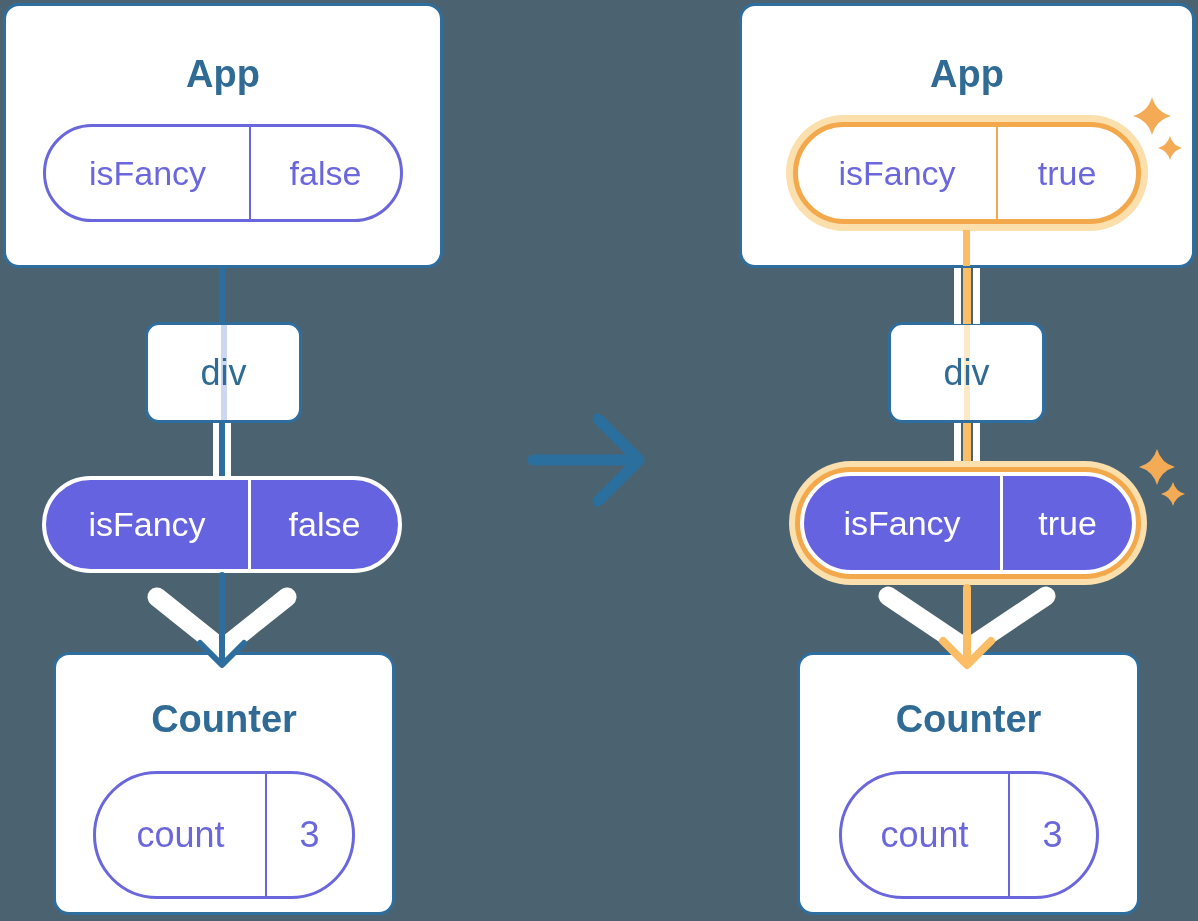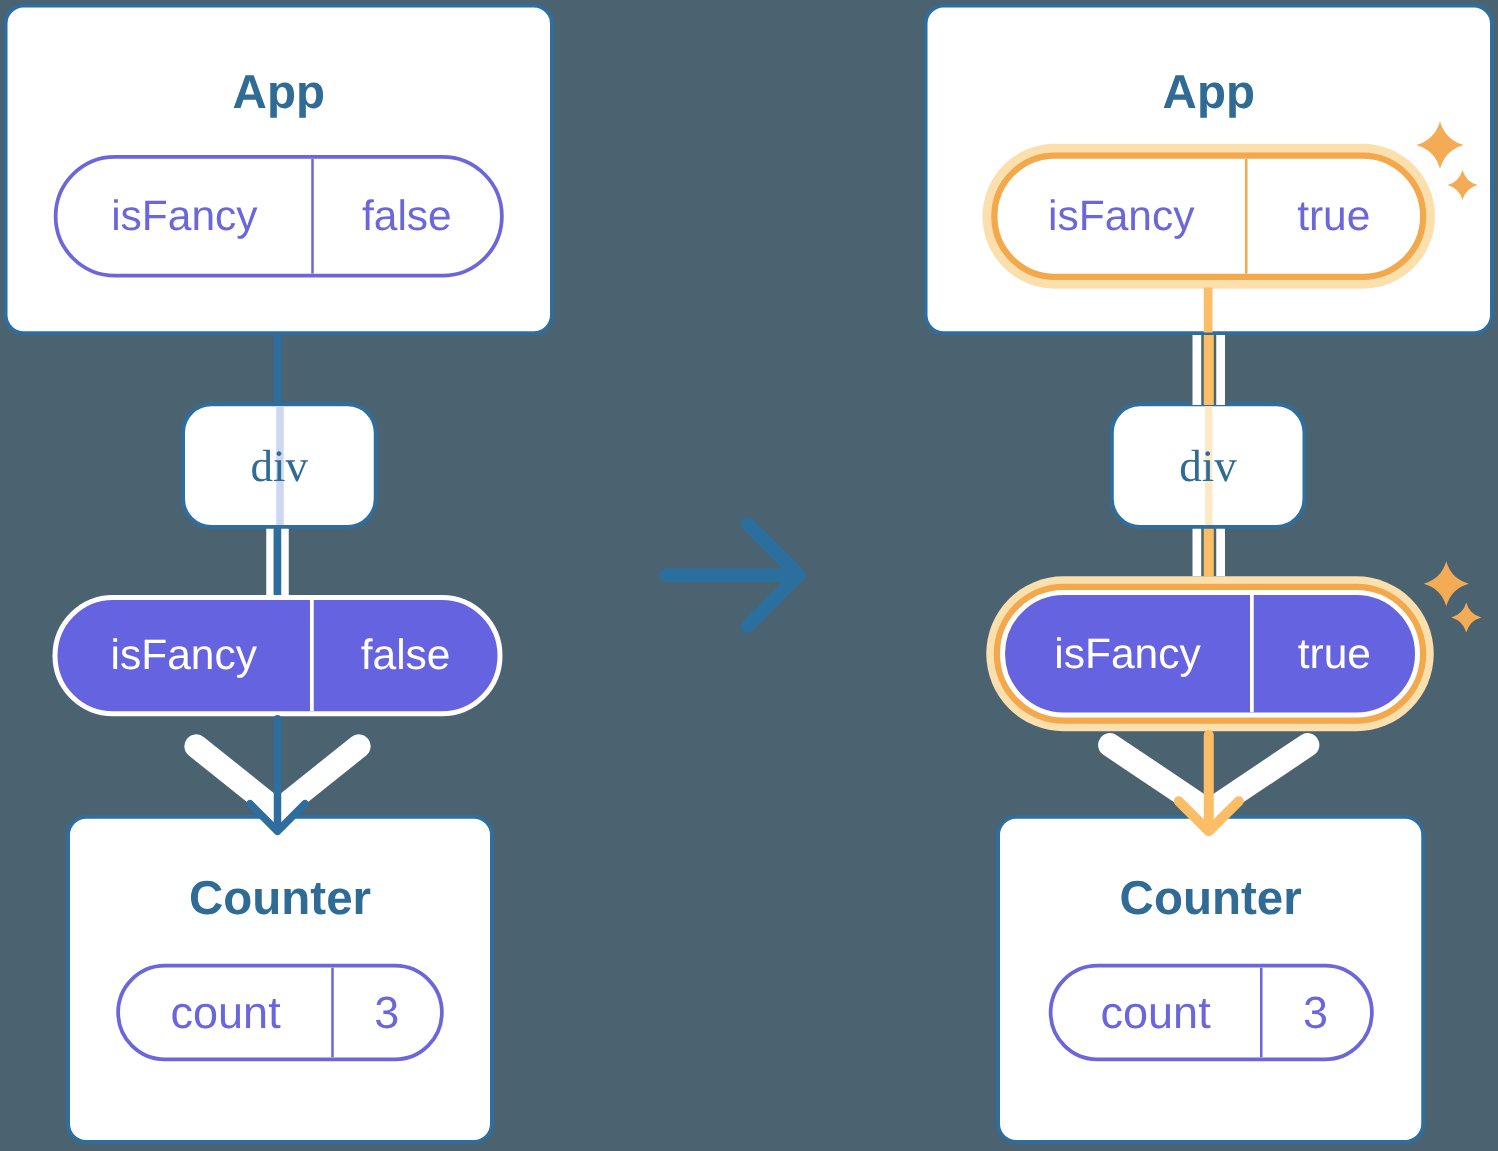--- a/index.html
+++ b/index.html
@@ -25,33 +25,33 @@
   .card{position:absolute;background:var(--white);border:3px solid var(--card-border);border-radius:16px;z-index:1;display:flex;flex-direction:column;align-items:center;}
   .title{font-size:38px;line-height:44px;color:var(--title-text);text-align:center;}
   .app-card .title{margin-top:46px;}
   .counter-card .title{margin-top:42px;}
 
   .pill{display:flex;align-items:stretch;border-radius:999px;overflow:hidden;}
   .pill .cell{display:flex;align-items:center;justify-content:center;font-size:34px;}
   .pill-outline{border:3px solid var(--purple-text);background:var(--white);color:var(--purple-text);}
   .pill-outline .divider{width:2px;background:var(--purple-text);}
   .app-pill{width:360px;height:98px;margin-top:28px;}
-  .counter-pill{width:262px;height:78px;margin-top:30px;}
+  .counter-pill{width:262px;height:128px;margin-top:30px;}
   .counter-pill .cell{font-size:36px;}
 
   .pill-highlight-white{width:348px;height:102px;margin-top:26px;border:5px solid var(--orange);background:var(--white);color:var(--purple-text);box-shadow:0 0 0 7px var(--orange-glow);}
   .pill-highlight-white .divider{width:2px;background:var(--orange);}
 
   .pill-filled{position:absolute;background:var(--purple-fill);border:4px solid var(--white);color:var(--white);z-index:2;}
   .pill-filled .divider{width:3px;background:var(--white);}
   .pill-filled-highlight{box-shadow:0 0 0 5px var(--orange),0 0 0 11px var(--orange-glow);}
 
   .bold{font-weight:400;}
 
-  .divbox{position:absolute;width:157px;height:101px;background:var(--white);border:3px solid var(--card-border);border-radius:24px;display:flex;align-items:center;justify-content:center;z-index:1;font-family:Liberation Serif, serif;}
+  .divbox{position:absolute;width:157px;height:101px;background:var(--white);border:3px solid var(--card-border);border-radius:14px;display:flex;align-items:center;justify-content:center;z-index:1;}
   .divbox .label{font-size:36px;color:var(--title-text);position:relative;z-index:2;}
   .ghost-line{position:absolute;top:0;bottom:0;left:50%;width:6px;margin-left:-3px;z-index:1;}
   .ghost-lavender{background:var(--ghost-line-left);}
   .ghost-peach{background:var(--ghost-line-right);}
 
   .vline{position:absolute;z-index:2;}
   .line-blue{background:var(--card-border);}
   .line-orange{background:var(--orange-line);}
   .line-white{background:var(--white);}
   .triple{position:absolute;display:flex;z-index:2;}

